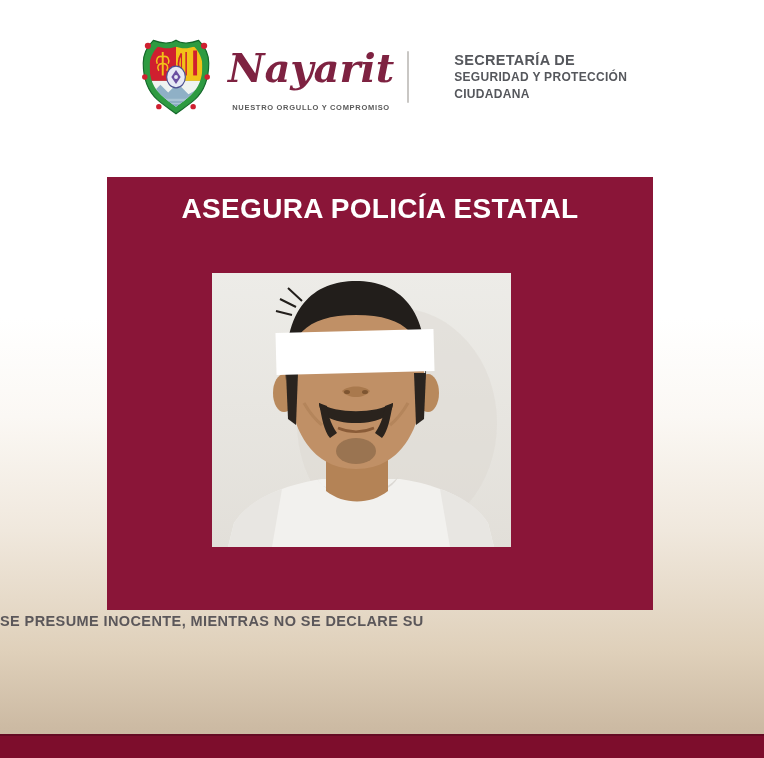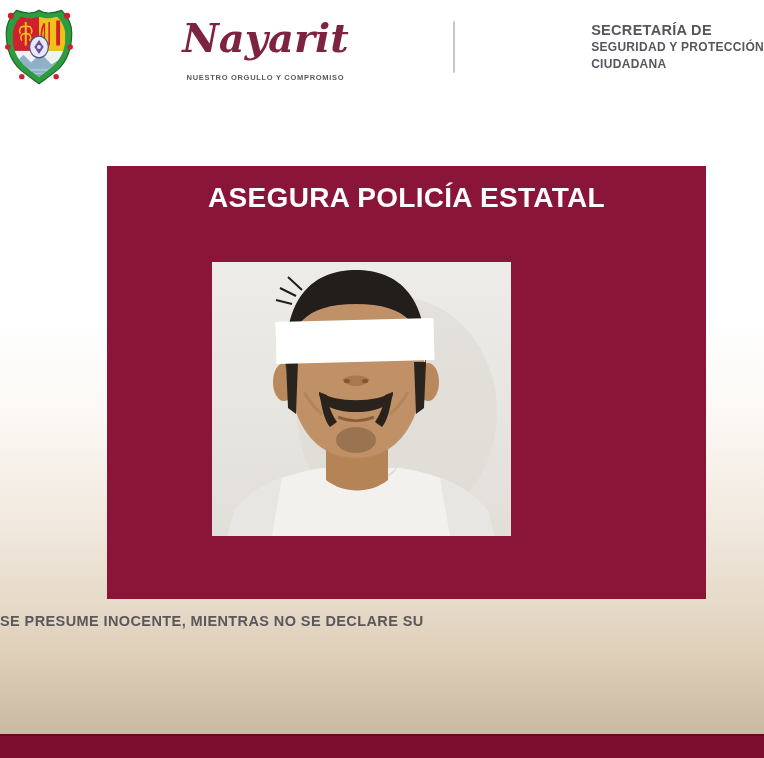--- a/index.html
+++ b/index.html
@@ -8,42 +8,42 @@
     width:764px;height:758px;
     margin:0 auto;
     overflow:hidden;
     font-family:"Liberation Sans",sans-serif;
     background:linear-gradient(180deg,
       #ffffff 0%, #ffffff 42%, #fbf8f4 55%, #f0e8dd 70%,
       #dfd0ba 86%, #ccbaa3 96%, #c9b7a0 100%);
   }
   
   .header{
-    position:absolute;top:8px;left:0;right:0;
-    display:flex;justify-content:space-between;align-items:center;gap:13px;
+    position:absolute;top:38px;left:0;right:0;
+    display:flex;justify-content:center;align-items:center;gap:13px;
   }
   .seal{width:78px;height:78px;display:block;}
   .brand{display:flex;flex-direction:column;align-items:center;margin-top:4px;}
   .wordmark{
     font-family:"DejaVu Serif",serif;
     font-style:italic;font-weight:bold;
     font-size:40px;line-height:42px;
     color:#7e2241;
   }
   .tagline{
     font-size:7.5px;font-weight:bold;letter-spacing:.7px;
     color:#5a5a5a;margin-top:14px;white-space:nowrap;
   }
   .vdivider{width:2px;height:52px;background:#c9c7c4;border-radius:1px;}
   .agency{color:#55575c;letter-spacing:.3px;margin-left:32px;}
   .agency .l1{font-size:14.5px;font-weight:600;line-height:17px;}
   .agency .l2,.agency .l3{font-size:12px;font-weight:800;line-height:17px;}
   
   .card{
-    position:absolute;left:107px;top:166px;width:599px;height:433px;
+    position:absolute;left:107px;top:177px;width:546px;height:433px;
     background:#8a1538;
   }
   .card-title{
     margin-top:15px;text-align:center;color:#ffffff;
     font-size:28px;font-weight:bold;line-height:33px;letter-spacing:.3px;
   }
   .photo{
     position:absolute;left:105px;top:96px;width:299px;height:274px;
     display:block;
   }

